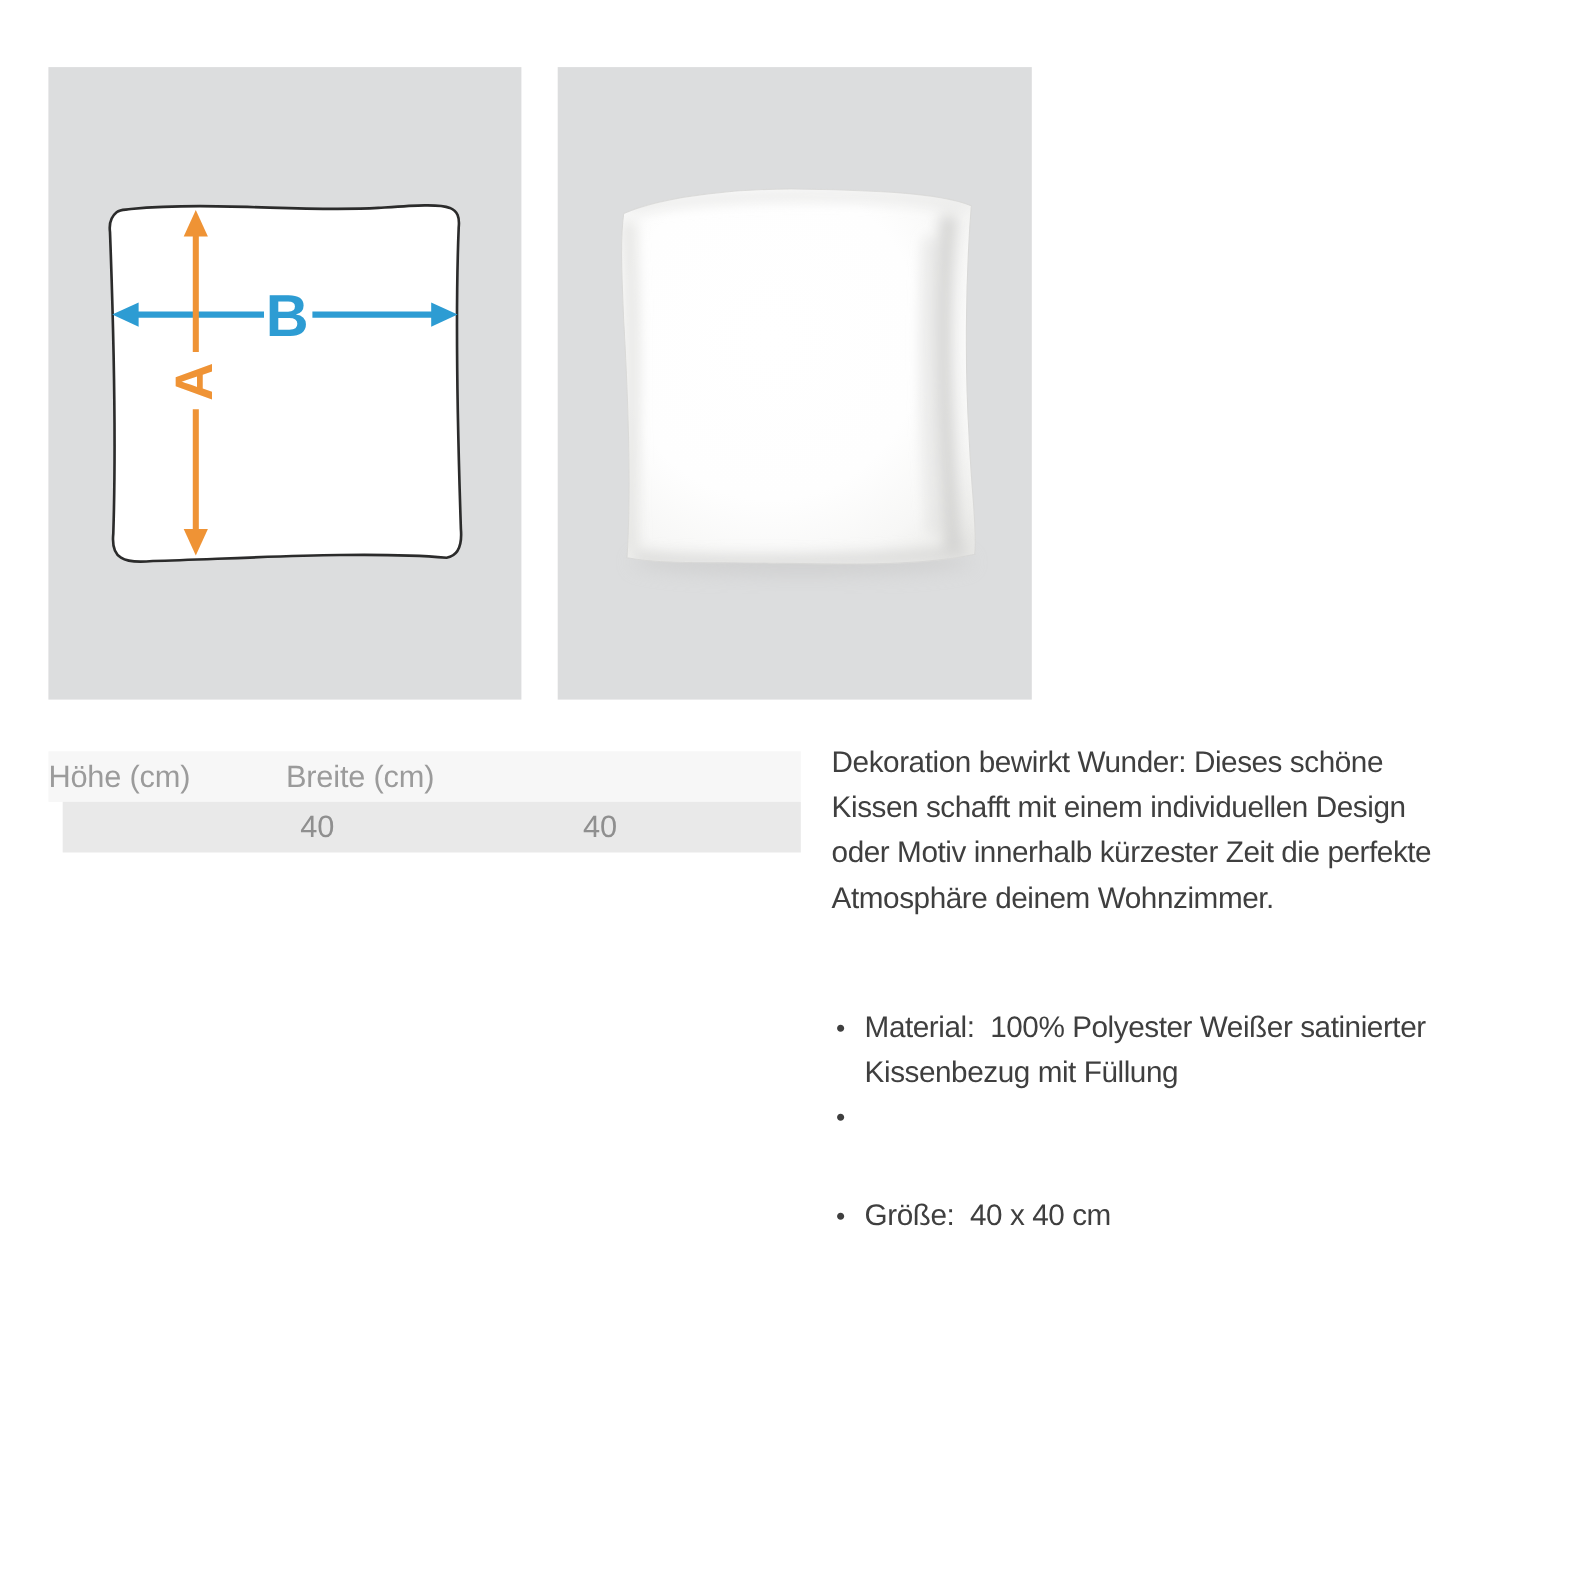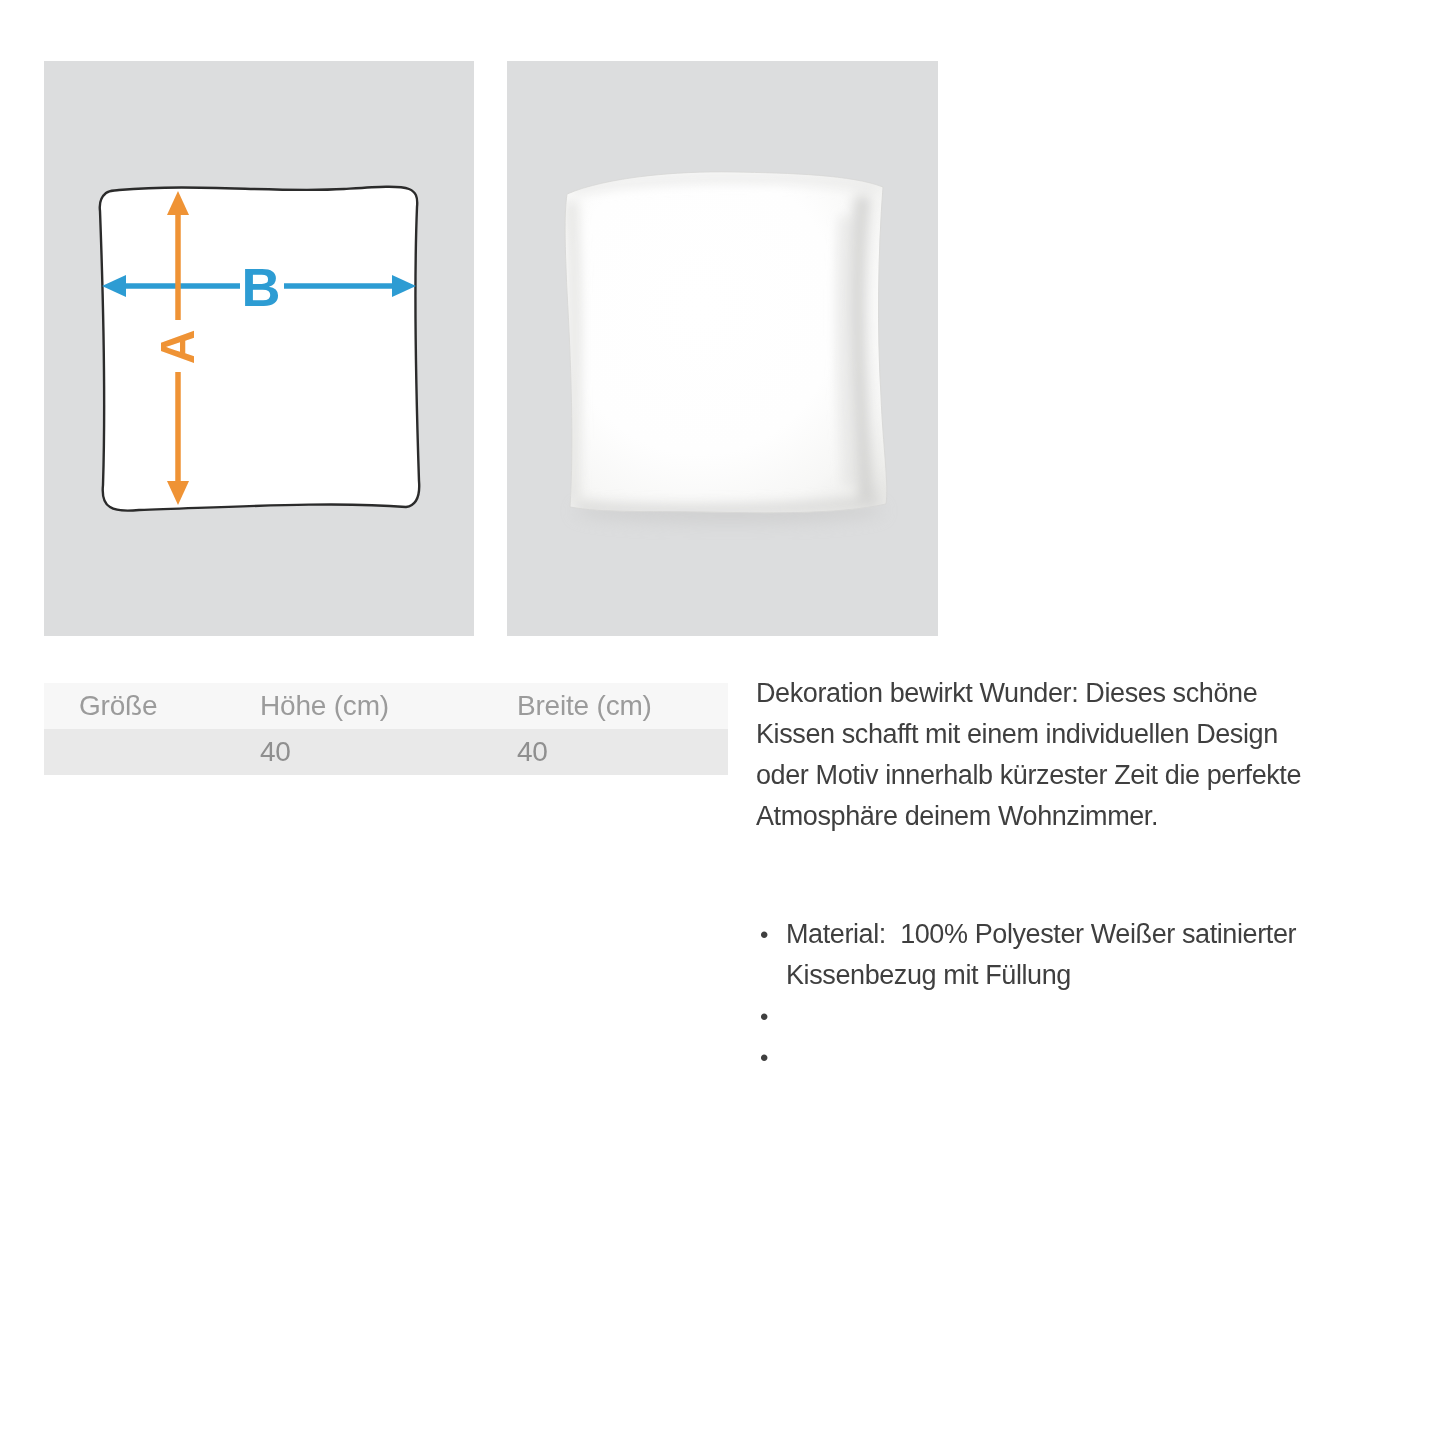--- a/index.html
+++ b/index.html
@@ -31,21 +31,21 @@
   
   #size-table{
     position:absolute;left:44px;top:683px;width:684px;
   }
   .t-row{
     display:grid;
     grid-template-columns:216px 257px 211px;
     height:46px;
   }
   .t-head{background:var(--table_header_bg);color:var(--table_header_text);}
-  .t-data{background:var(--table_row_bg);color:var(--table_cell_text);}
+  .t-data{background:var(--table_row_bg);color:var(--table_cell_text);margin-left:13px;}
   .t-cell{
     display:flex;align-items:center;
     font-size:28px;letter-spacing:-0.2px;
     overflow:hidden;white-space:nowrap;
   }
   .t-cell.first{padding-left:35px;}
 
   
   #description{
     position:absolute;left:756px;top:673px;width:700px;
@@ -151,21 +151,20 @@
         <path d="M 338 155 C 332 230, 334 320, 342 425" stroke="#e0e0de" stroke-width="9" fill="none" opacity="0.8"></path>
         <path d="M 64 140 C 70 230, 67 340, 66 440" stroke="#dededc" stroke-width="12" fill="none" opacity="0.8"></path>
         <path d="M 70 446 C 160 452, 290 450, 372 440" stroke="#d6d6d4" stroke-width="12" fill="none" opacity="0.8"></path>
         <path d="M 66 128 C 150 114, 290 112, 372 126" stroke="#e7e7e5" stroke-width="9" fill="none" opacity="0.9"></path>
       </g>
     </svg>
   </div>
 
   <div id="size-table">
     <div class="t-row t-head">
-      <div class="t-cell first">Größe</div>
       <div class="t-cell">Höhe (cm)</div>
       <div class="t-cell">Breite (cm)</div>
     </div>
     <div class="t-row t-data">
       <div class="t-cell first"></div>
       <div class="t-cell">40</div>
       <div class="t-cell">40</div>
     </div>
   </div>
 
@@ -178,17 +177,18 @@
       <li>
         <span class="dot">•</span>
         <span class="li-text">Material:  100% Polyester Weißer satinierter
 Kissenbezug mit Füllung</span>
       </li>
       <li>
         <span class="dot">•</span>
       </li>
       <li>
         <span class="dot">•</span>
+        <span class="li-text">Größe:  40 x 40 cm</span>
       </li>
     </ul>
   </div>
 
 </div>
 
 </body></html>

